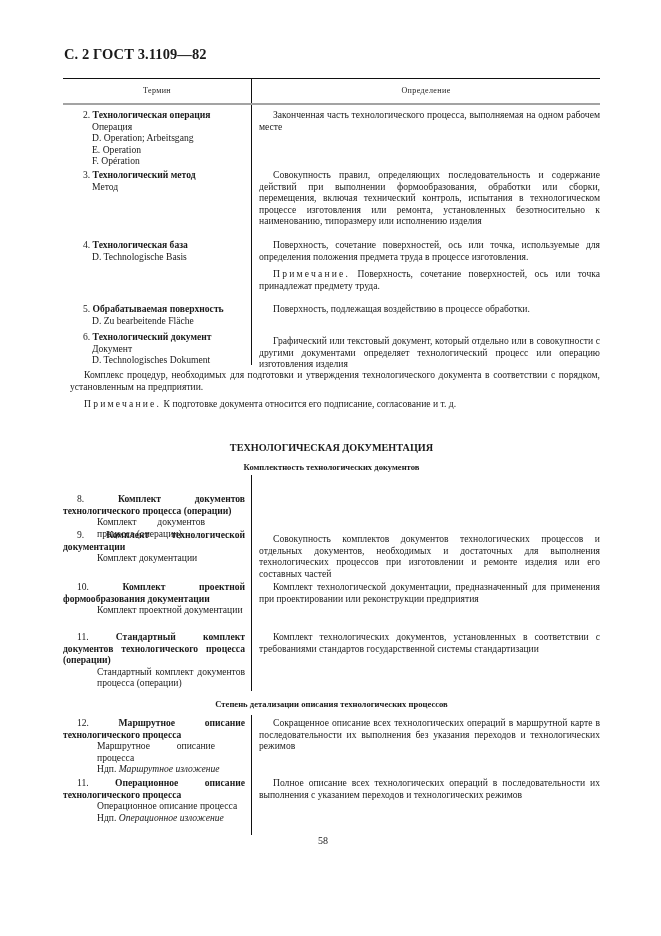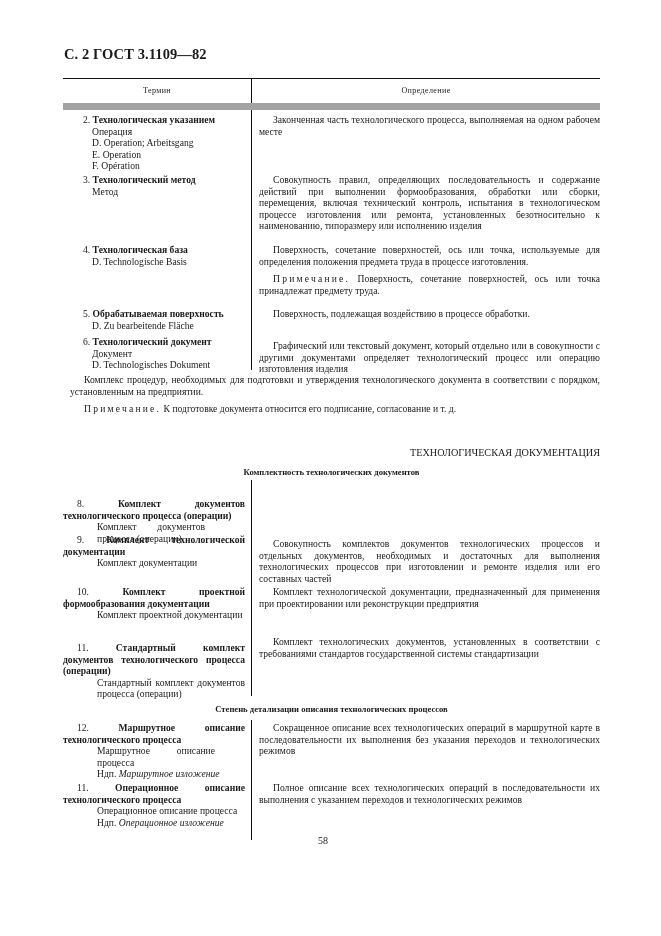--- a/index.html
+++ b/index.html
@@ -1,55 +1,55 @@
 <!DOCTYPE html>
 <html><head>
 <meta charset="utf-8">
 <style>
   html, body { margin: 0; padding: 0; background: #ffffff; }
   body { width: 661px; height: 936px; position: relative; overflow: hidden;
          font-family: "Liberation Serif", "DejaVu Serif", serif; color: #1a1a1a; }
   .page-header { position: absolute; left: 64px; top: 46px; font-size: 14.5px; font-weight: bold; letter-spacing: 0.1px; }
   .tbl { position: absolute; left: 63px; top: 78px; width: 537px; }
-  .thead { display: flex; border-top: 1.3px solid #111; border-bottom: 7px solid #a3a3a3; height: 24px; }
+  .thead { display: flex; border-top: 1.3px solid #111; border-bottom: 2px solid #a3a3a3; height: 24px; }
   .thead .c1 { width: 188px; border-right: 1px solid #111; text-align: center; font-size: 8px; line-height: 24px; letter-spacing: 0.4px; }
   .thead .c2 { flex: 1; text-align: center; font-size: 8px; line-height: 24px; letter-spacing: 0.4px; }
   .row { display: flex; font-size: 9.6px; line-height: 11.6px; }
   .row .c1 { width: 182px; padding-right: 6px; border-right: 1px solid #111; }
   .row .c2 { flex: 1; padding-left: 7px; text-align: justify; }
   .row .c2 p { margin: 0 0 6px 0; text-indent: 14px; }
   .row .c2 p.first { margin-top: 4px; }
   .term { margin-top: 4px; padding-left: 20px; }
   .term .t-title { font-weight: bold; }
   .term .sub { padding-left: 9px; }
   .term-wide { margin-top: 4px; text-indent: 14px; text-align: justify; }
   .term-wide .t-title { font-weight: bold; }
   .term-wide .sub { text-indent: 0; padding-left: 34px; text-align: justify; }
   .italic { font-style: italic; }
   .spaced { letter-spacing: 2.2px; }
-  .section-title { text-align: right; font-weight: normal; font-size: 10.2px; margin: 6px 0 0 0; height: 22px; line-height: 22px; }
+  .section-title { text-align: center; font-weight: bold; font-size: 10.2px; margin: 6px 0 0 0; height: 22px; line-height: 22px; }
   .subsection-title { text-align: center; font-weight: bold; font-size: 8.6px; height: 16px; line-height: 16px; }
   .page-number { position: absolute; left: 318px; top: 835px; font-size: 10px; }
 </style>
 </head>
 <body>
 
 <div class="page-header">С. 2 ГОСТ 3.1109—82</div>
 
 <div class="tbl">
   <div class="thead">
     <div class="c1">Термин</div>
     <div class="c2">Определение</div>
   </div>
 
   <div class="row" style="height:56px">
     <div class="c1">
       <div class="term">
         <span>2.</span>
-        <span class="t-title">Технологическая указанием</span>
+        <span class="t-title">Технологическая операция</span>
         <div class="sub">Операция</div>
         <div class="sub">D. Operation; Arbeitsgang</div>
         <div class="sub">E. Operation</div>
         <div class="sub">F. Opération</div>
       </div>
     </div>
     <div class="c2">
         <p class="first">Законченная часть технологического процесса, выполняемая на одном рабочем месте</p>
       </div>
   </div>
@@ -149,21 +149,21 @@
         <div class="sub">Комплект проектной документации</div>
       </div>
     </div>
     <div class="c2">
         <p class="first" style="margin-top:2px">Комплект технологической документации, предназначенный для применения при проектировании или реконструкции предприятия</p>
       </div>
   </div>
 
   <div class="row" style="height:62px">
     <div class="c1">
-      <div class="term-wide" style="margin-top:8px">
+      <div class="term-wide" style="margin-top:2px">
         <span>11.</span>
         <span class="t-title">Стандартный комплект документов технологического процесса (операции)</span>
         <div class="sub">Стандартный комплект документов процесса (операции)</div>
       </div>
     </div>
     <div class="c2">
         <p class="first" style="margin-top:2px">Комплект технологических документов, установленных в соответствии с требованиями стандартов государственной системы стандартизации</p>
       </div>
   </div>
 

